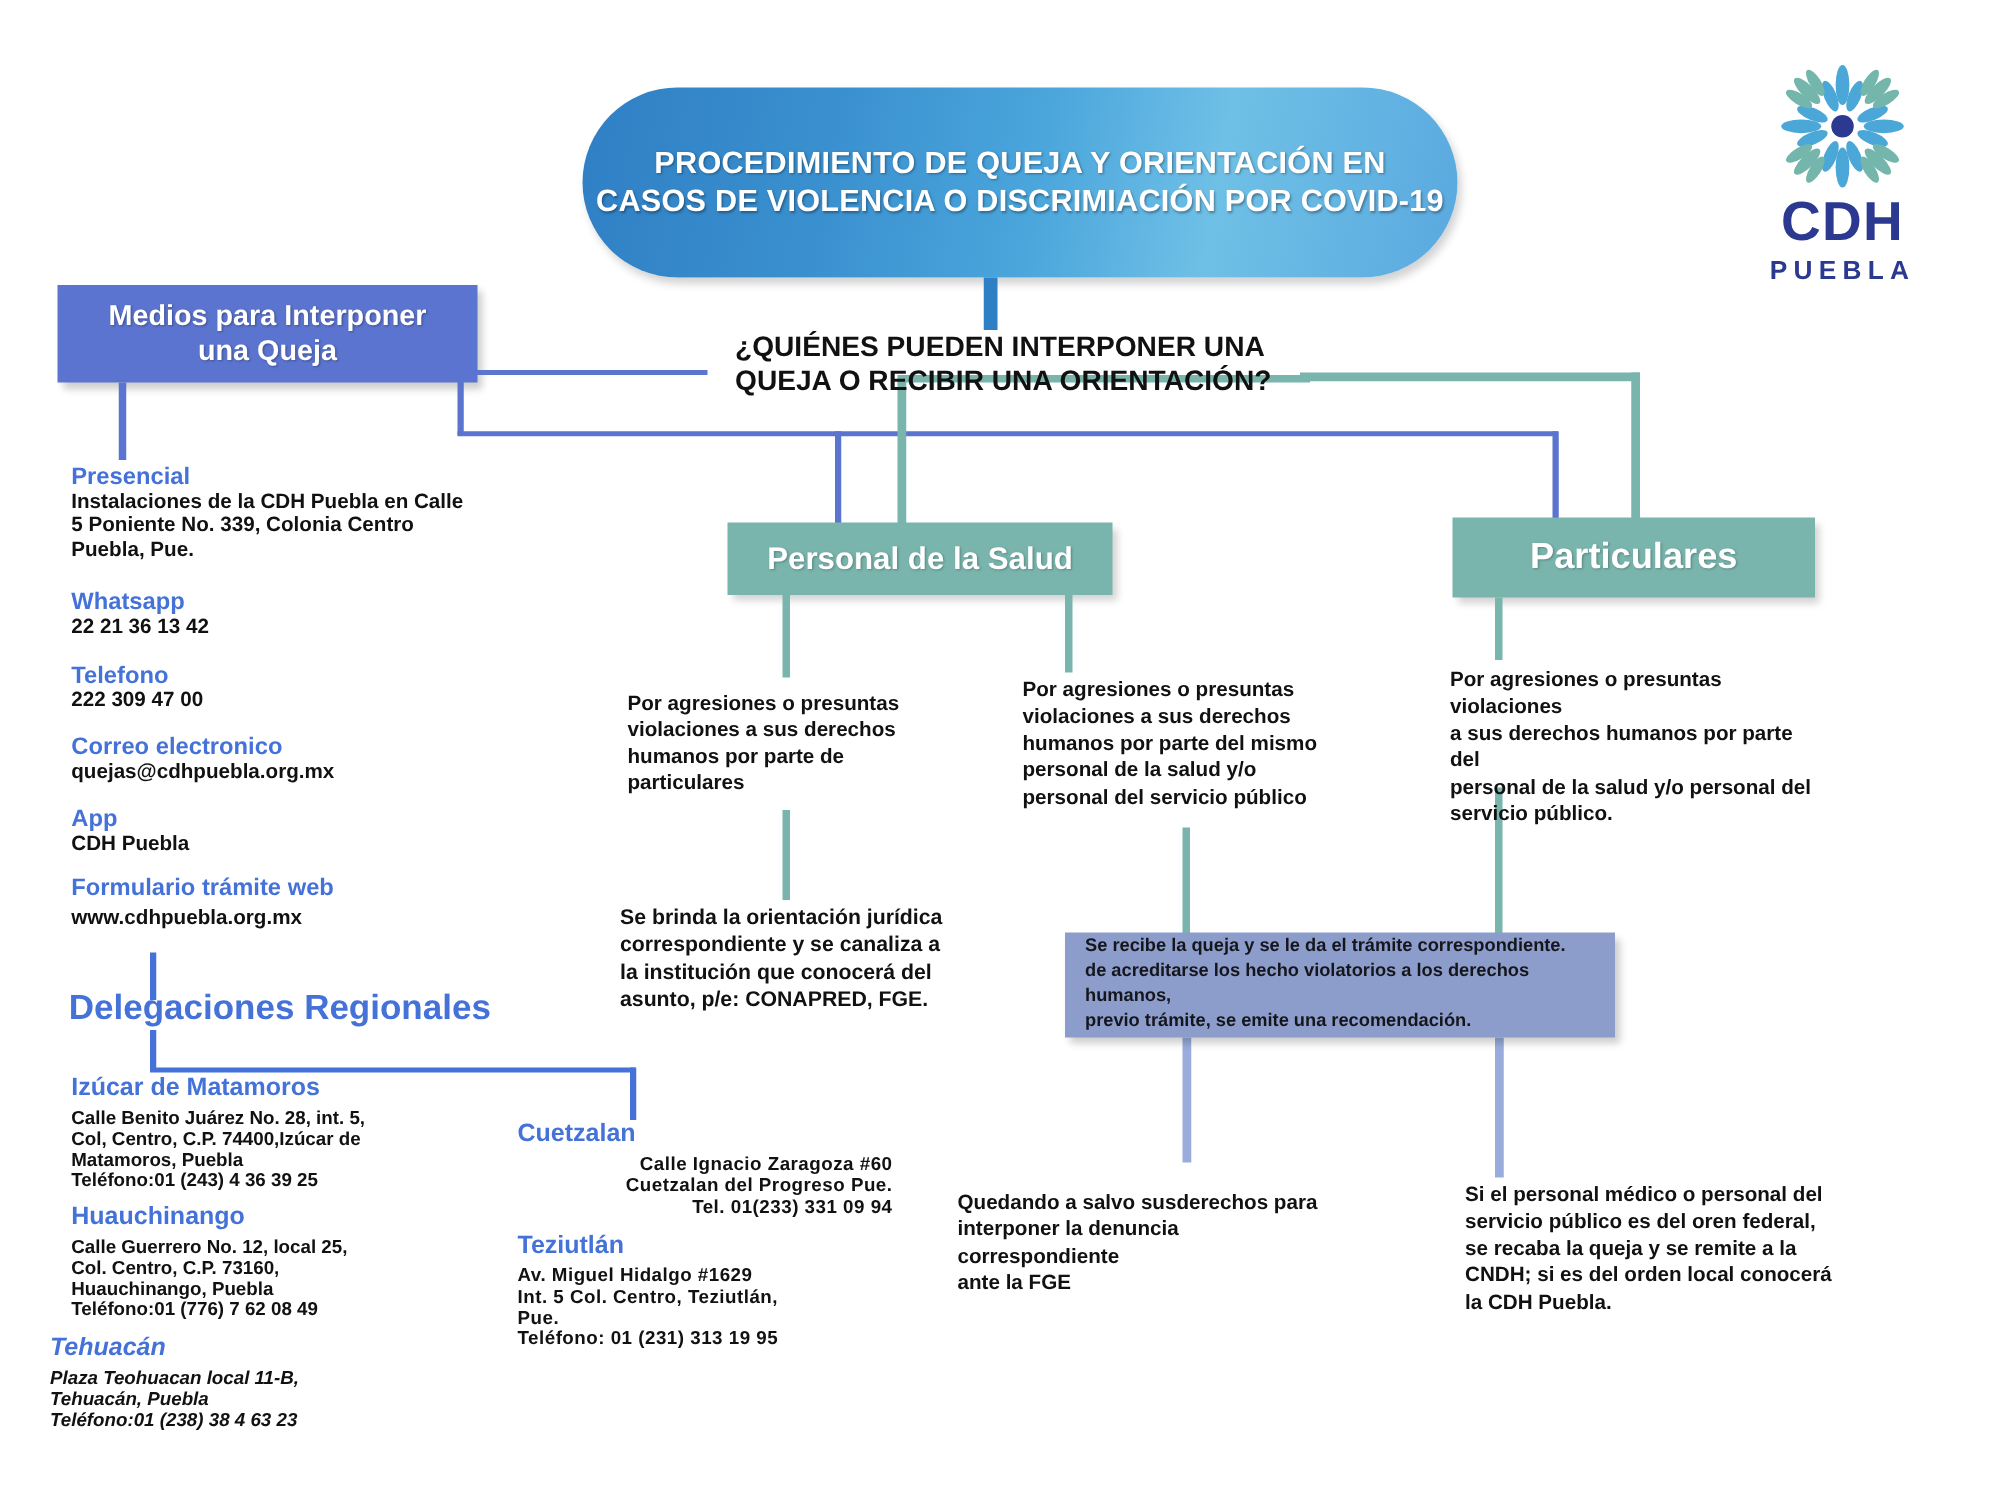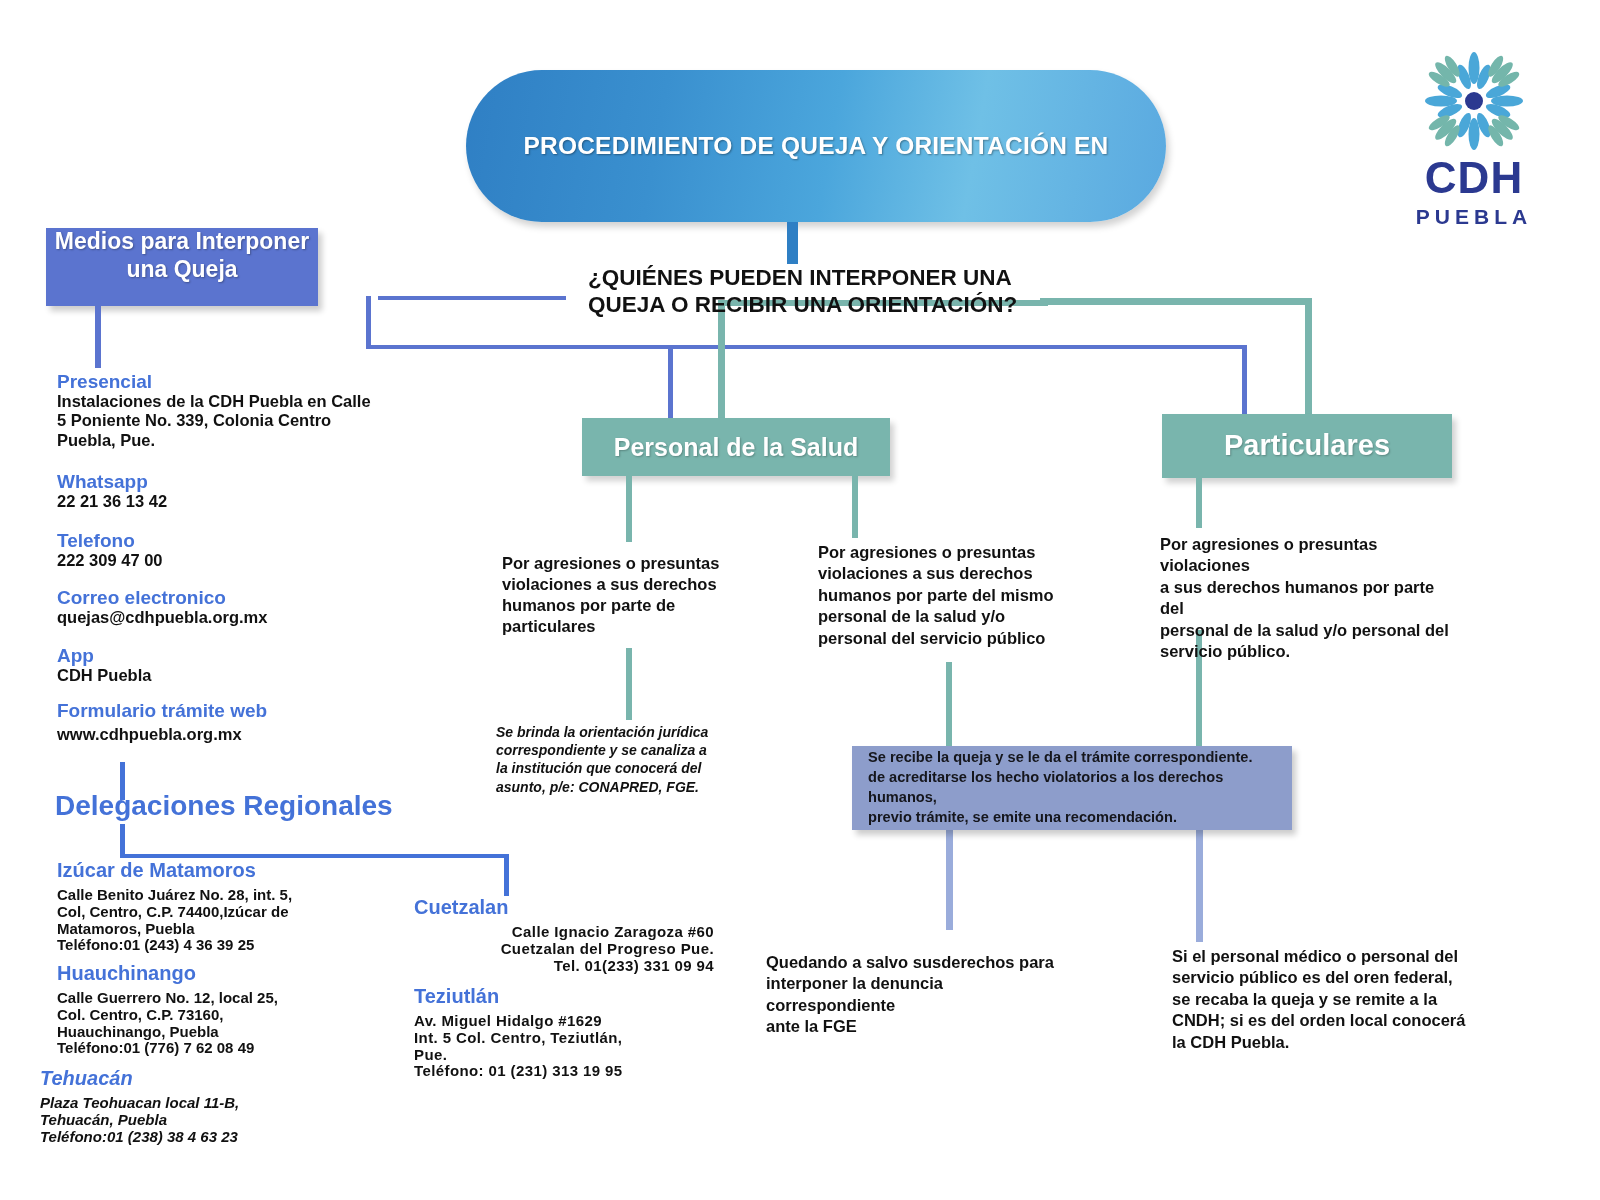--- a/index.html
+++ b/index.html
@@ -35,24 +35,24 @@
     position:absolute;left:0;top:108px;width:200px;text-align:center;
     color:#2b3990;font-weight:bold;font-size:44px;letter-spacing:1px;line-height:1;
   }
   #logo .pue{
     position:absolute;left:0;top:158px;width:200px;text-align:center;
     color:#2b3990;font-weight:bold;font-size:21px;letter-spacing:5px;line-height:1;
   }
 
   
   #medios-box{
-    left:46px;top:228px;width:272px;height:78px;
+    left:46px;top:228px;width:336px;height:78px;
     background:#5b74cf;
     box-shadow:4px 5px 6px rgba(0,0,0,.2);
-    display:flex;justify-content:center;
+    display:flex;align-items:center;justify-content:center;
   }
   #medios-box .t{
     color:#ffffff;font-weight:bold;font-size:23px;line-height:1.2;text-align:center;
     text-shadow:1px 1px 2px rgba(0,0,0,.3);
   }
 
   
   #question{
     left:588px;top:264px;width:470px;
     color:#111;font-weight:bold;font-size:22.5px;line-height:1.22;
@@ -191,20 +191,21 @@
         <circle cx="0" cy="0" r="9" fill="#2b3990"></circle>
       </g>
     </svg>
     <div class="cdh">CDH</div>
     <div class="pue">PUEBLA</div>
   </div>
 
   <div id="title-pill" class="abs">
     <div class="t">
       <div>PROCEDIMIENTO DE QUEJA Y ORIENTACIÓN EN</div>
+      <div>CASOS DE VIOLENCIA O DISCRIMIACIÓN POR COVID-19</div>
     </div>
   </div>
 
   <div class="ln bluedark" style="left:787px;top:222px;width:11px;height:42px;"></div>
 
   <div id="medios-box" class="abs">
     <div class="t">
       <div>Medios para Interponer</div>
       <div>una Queja</div>
     </div>
@@ -324,21 +325,21 @@
 violaciones a sus derechos
 humanos por parte del mismo
 personal de la salud y/o
 personal del servicio público</div>
 
   <div class="abs para" style="left:1160px;top:534px;width:300px;font-size:16.5px;line-height:1.3;white-space:pre-line;">Por agresiones o presuntas violaciones
 a sus derechos humanos por parte del
 personal de la salud y/o personal del
 servicio público.</div>
 
-  <div class="abs para" style="left:496px;top:723px;width:272px;font-size:14px;line-height:1.3;white-space:pre-line;font-style:italic;">Se brinda la orientación jurídica
+  <div class="abs para" style="left:496px;top:723px;width:272px;font-size:17px;line-height:1.3;white-space:pre-line;">Se brinda la orientación jurídica
 correspondiente y se canaliza a
 la institución que conocerá del
 asunto, p/e: CONAPRED, FGE.</div>
 
   <div id="tramite-box" class="abs">
     <div class="t" style="white-space:pre-line;">Se recibe la queja y se le da el trámite correspondiente.
 de acreditarse los hecho violatorios a los derechos humanos,
 previo trámite, se emite una recomendación.</div>
   </div>
 

